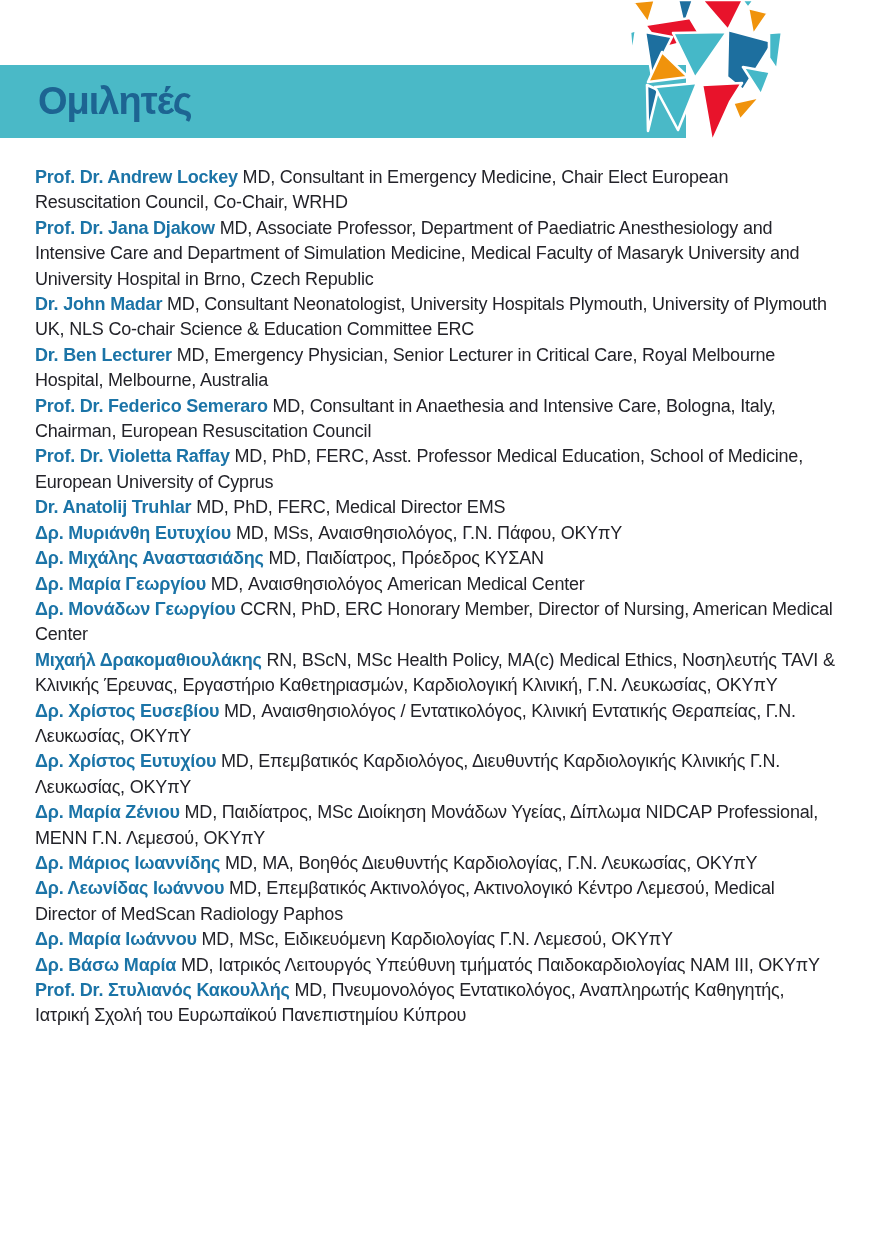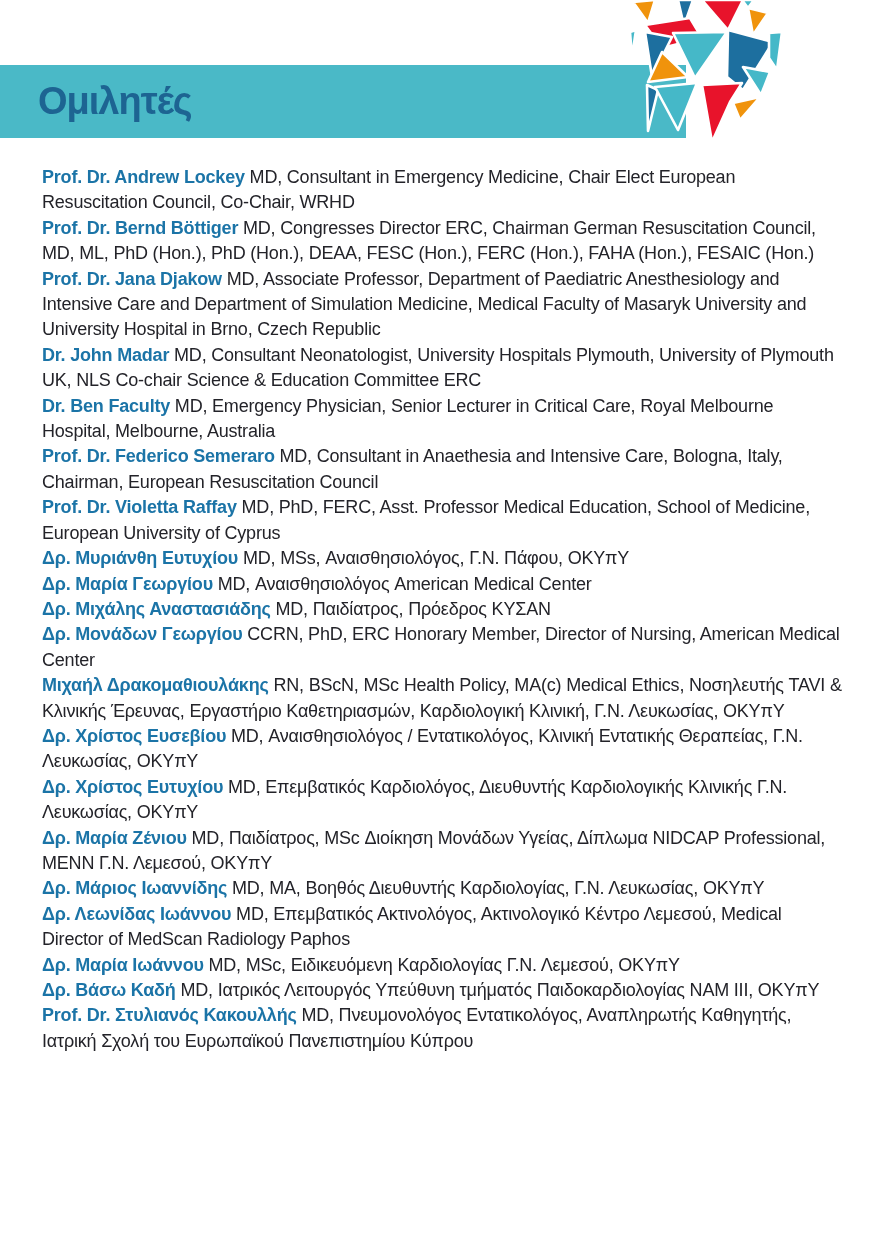--- a/index.html
+++ b/index.html
@@ -32,21 +32,21 @@
   .logo {
     position:absolute;
     left:630px; top:0;
     width:160px; height:150px;
   }
   .logo polygon { stroke:#ffffff; stroke-width:2.6; stroke-linejoin:round; }
 
   
   .speakers {
     position:absolute;
-    left:42px; top:165px;
+    left:35px; top:165px;
     width:800px;
     font-size:18px;
     line-height:25.4px;
     letter-spacing:-0.2px;
     color:var(--body-color,#232329);
   }
   .speaker { margin:0; }
   .speaker-name {
     font-weight:bold;
     color:var(--name-color,#1b74a7);
@@ -81,55 +81,55 @@
 
     <polygon points="17,85 28,90 18,131" fill="#1d6f9f"></polygon>
     <polygon points="25,87 67,83 48,130" fill="#45b8c8"></polygon>
     <polygon points="72,85 112,83 100,102 82,142" fill="#e8132b"></polygon>
     <polygon points="103,103 130,97 110,120" fill="#f0930c"></polygon>
   </svg>
 
   <div class="speakers">
   <p class="speaker"><span class="speaker-name">Prof. Dr. Andrew Lockey</span> <span class="speaker-credentials">MD, Consultant in Emergency Medicine, Chair Elect European Resuscitation Council, Co-Chair, WRHD</span></p>
 
-  <p class="speaker"><span class="speaker-name">Prof. Dr. Bernd Böttiger</span> <span class="speaker-credentials">MD, Congresses Director ERC, Chairman German Resuscitation Council, MD, ML, PhD (Hon.), PhD (Hon.), DEAA, FESC (Hon.), FERC (Hon.), FAHA (Hon.), FESAIC (Hon.)</span></p>
 
   <p class="speaker"><span class="speaker-name">Prof. Dr. Jana Djakow</span> <span class="speaker-credentials">MD, Associate Professor, Department of Paediatric Anesthesiology and Intensive Care and Department of Simulation Medicine, Medical Faculty of Masaryk University and University Hospital in Brno, Czech Republic</span></p>
 
   <p class="speaker"><span class="speaker-name">Dr. John Madar</span> <span class="speaker-credentials">MD, Consultant Neonatologist, University Hospitals Plymouth, University of Plymouth UK, NLS Co-chair Science &amp; Education Committee ERC</span></p>
 
-  <p class="speaker"><span class="speaker-name">Dr. Ben Faculty</span> <span class="speaker-credentials">MD, Emergency Physician, Senior Lecturer in Critical Care, Royal Melbourne Hospital, Melbourne, Australia</span></p>
+  <p class="speaker"><span class="speaker-name">Dr. Ben Lecturer</span> <span class="speaker-credentials">MD, Emergency Physician, Senior Lecturer in Critical Care, Royal Melbourne Hospital, Melbourne, Australia</span></p>
 
   <p class="speaker"><span class="speaker-name">Prof. Dr. Federico Semeraro</span> <span class="speaker-credentials">MD, Consultant in Anaethesia and Intensive Care, Bologna, Italy, Chairman, European Resuscitation Council</span></p>
 
   <p class="speaker"><span class="speaker-name">Prof. Dr. Violetta Raffay</span> <span class="speaker-credentials">MD, PhD, FERC, Asst. Professor Medical Education, School of Medicine, European University of Cyprus</span></p>
 
+  <p class="speaker"><span class="speaker-name">Dr. Anatolij Truhlar</span> <span class="speaker-credentials">MD, PhD, FERC, Medical Director EMS</span></p>
 
   <p class="speaker"><span class="speaker-name">Δρ. Μυριάνθη Ευτυχίου</span> <span class="speaker-credentials">MD, MSs, Αναισθησιολόγος, Γ.Ν. Πάφου, ΟΚΥπΥ</span></p>
 
 
+  <p class="speaker"><span class="speaker-name">Δρ. Μιχάλης Αναστασιάδης</span> <span class="speaker-credentials">MD, Παιδίατρος, Πρόεδρος ΚΥΣΑΝ</span></p>
+
   <p class="speaker"><span class="speaker-name">Δρ. Μαρία Γεωργίου</span> <span class="speaker-credentials">MD, Αναισθησιολόγος American Medical Center</span></p>
-
-  <p class="speaker"><span class="speaker-name">Δρ. Μιχάλης Αναστασιάδης</span> <span class="speaker-credentials">MD, Παιδίατρος, Πρόεδρος ΚΥΣΑΝ</span></p>
 
 
   <p class="speaker"><span class="speaker-name">Δρ. Μονάδων Γεωργίου</span> <span class="speaker-credentials">CCRN, PhD, ERC Honorary Member, Director of Nursing, American Medical Center</span></p>
 
   <p class="speaker"><span class="speaker-name">Μιχαήλ Δρακομαθιουλάκης</span> <span class="speaker-credentials">RN, BScN, MSc Health Policy, MA(c) Medical Ethics, Νοσηλευτής TAVI &amp; Κλινικής Έρευνας, Εργαστήριο Καθετηριασμών, Καρδιολογική Κλινική, Γ.Ν. Λευκωσίας, ΟΚΥπΥ</span></p>
 
   <p class="speaker"><span class="speaker-name">Δρ. Χρίστος Ευσεβίου</span> <span class="speaker-credentials">MD, Αναισθησιολόγος / Εντατικολόγος, Κλινική Εντατικής Θεραπείας, Γ.Ν. Λευκωσίας, ΟΚΥπΥ</span></p>
 
   <p class="speaker"><span class="speaker-name">Δρ. Χρίστος Ευτυχίου</span> <span class="speaker-credentials">MD, Επεμβατικός Καρδιολόγος, Διευθυντής Καρδιολογικής Κλινικής Γ.Ν. Λευκωσίας, ΟΚΥπΥ</span></p>
 
   <p class="speaker"><span class="speaker-name">Δρ. Μαρία Ζένιου</span> <span class="speaker-credentials">MD, Παιδίατρος, MSc Διοίκηση Μονάδων Υγείας, Δίπλωμα NIDCAP Professional, MENN Γ.Ν. Λεμεσού, ΟΚΥπΥ</span></p>
 
   <p class="speaker"><span class="speaker-name">Δρ. Μάριος Ιωαννίδης</span> <span class="speaker-credentials">MD, MA, Βοηθός Διευθυντής Καρδιολογίας, Γ.Ν. Λευκωσίας, ΟΚΥπΥ</span></p>
 
   <p class="speaker"><span class="speaker-name">Δρ. Λεωνίδας Ιωάννου</span> <span class="speaker-credentials">MD, Επεμβατικός Ακτινολόγος, Ακτινολογικό Κέντρο Λεμεσού, Medical Director of MedScan Radiology Paphos</span></p>
 
   <p class="speaker"><span class="speaker-name">Δρ. Μαρία Ιωάννου</span> <span class="speaker-credentials">MD, MSc, Ειδικευόμενη Καρδιολογίας Γ.Ν. Λεμεσού, ΟΚΥπΥ</span></p>
 
-  <p class="speaker"><span class="speaker-name">Δρ. Βάσω Καδή</span> <span class="speaker-credentials">MD, Ιατρικός Λειτουργός Υπεύθυνη τμήματός Παιδοκαρδιολογίας NAM III, ΟΚΥπΥ</span></p>
+  <p class="speaker"><span class="speaker-name">Δρ. Βάσω Μαρία</span> <span class="speaker-credentials">MD, Ιατρικός Λειτουργός Υπεύθυνη τμήματός Παιδοκαρδιολογίας NAM III, ΟΚΥπΥ</span></p>
 
   <p class="speaker"><span class="speaker-name">Prof. Dr. Στυλιανός Κακουλλής</span> <span class="speaker-credentials">MD, Πνευμονολόγος Εντατικολόγος, Αναπληρωτής Καθηγητής, Ιατρική Σχολή του Ευρωπαϊκού Πανεπιστημίου Κύπρου</span></p>
 </div>
 
 </div>
 
 </body></html>

